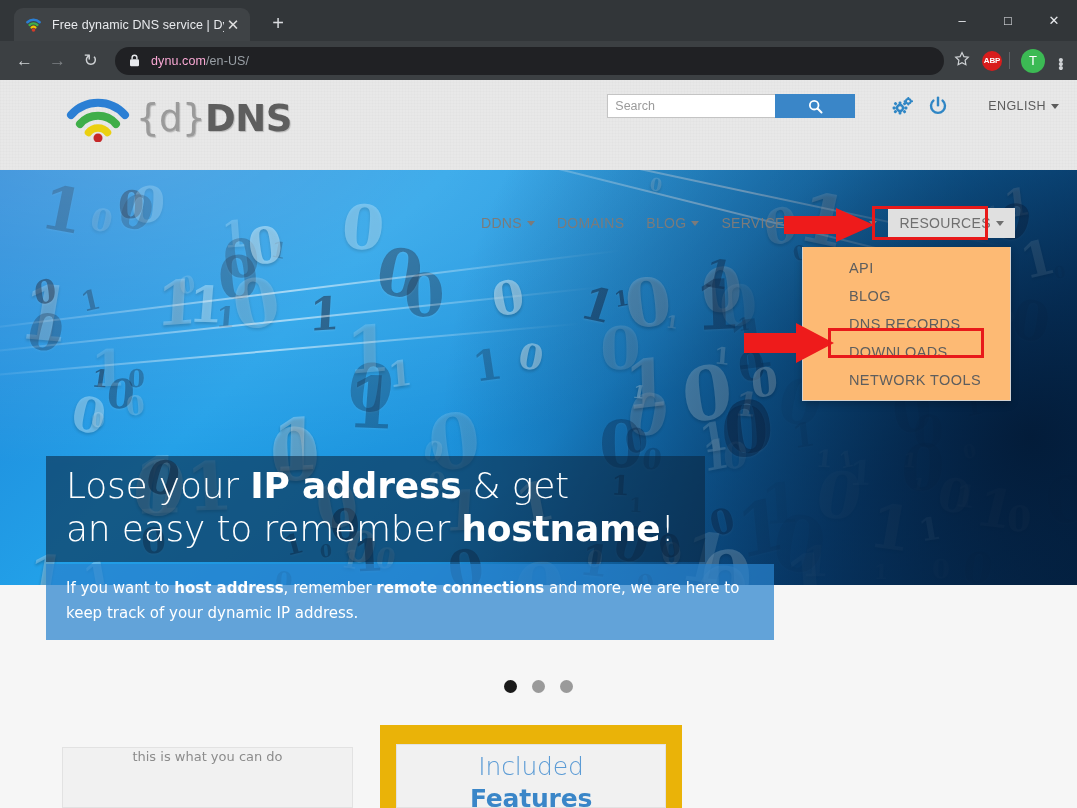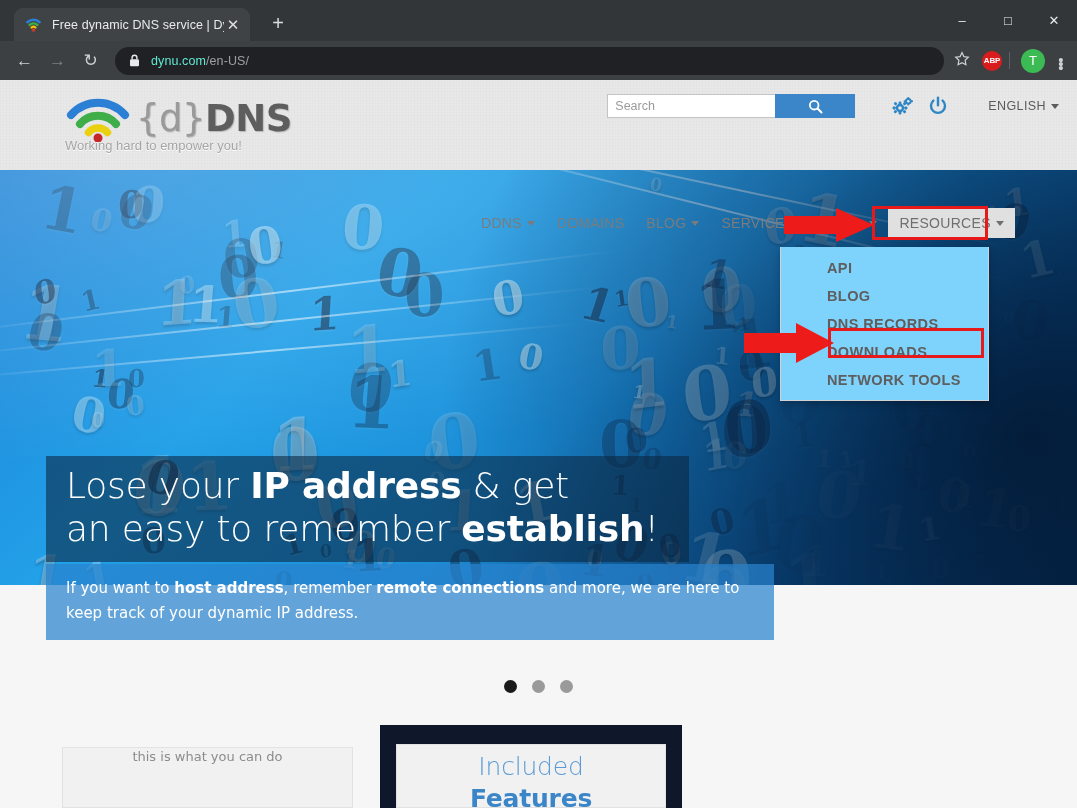--- a/index.html
+++ b/index.html
@@ -83,21 +83,21 @@
     padding: 0 12px 0 14px;
     margin: 0 6px 0 6px;
   }
   #lock-icon { margin-right: 11px; display:flex; }
   #omnibox-url {
     font-size: 12.5px;
     color: #9aa0a6;
     white-space: nowrap;
     letter-spacing: .1px;
   }
-  #omnibox-url b { color: #5eead4; font-weight: 400; }
+  #omnibox-url b { color: #f9a8d4; font-weight: 400; }
   #star-icon { color: #cfd2d5; font-size: 15px; cursor:pointer; padding:0 2px 0 4px;}
   #abp-badge {
     width: 20px; height: 20px; border-radius: 50%;
     background: #d91d1d;
     color: #fff; font-size: 8px; font-weight: bold;
     display: flex; align-items: center; justify-content: center;
     margin: 0 7px 0 10px; cursor: pointer;
     letter-spacing: -.2px;
   }
   #chrome-sep { width:1px; height:17px; background:#5f6368; }
@@ -219,29 +219,28 @@
     left: 872px; top: 126px;
     width: 116px; height: 34px;
     border: 3px solid #e8191a;
     z-index: 30;
     pointer-events: none;
   }
 
   
   #resources-dropdown {
     position: absolute;
-    left: 780px; top: 167px;
+    left: 802px; top: 167px;
     width: 209px;
-    background: #7dd3fc;
+    background: #fdba74;
     border: 1px solid #d2d2d2;
     border-top: none;
     box-shadow: 0 3px 7px rgba(0,0,0,.22);
     z-index: 25;
     padding: 7px 0 6px 0;
-    font-weight: bold;
   }
   .dropdown-item {
     font-size: 14.5px;
     color: #5e5e5e;
     letter-spacing: .4px;
     padding: 6px 0 6px 46px;
     cursor: pointer;
     white-space: nowrap;
   }
   #downloads-highlight {
@@ -333,21 +332,21 @@
     position: absolute; top: 645px; left: 0; width: 1077px; height: 83px;
   }
   .card {
     position: absolute;
     background: #f1f1f1;
     border: 1px solid #e2e2e2;
   }
   #card-uses { left: 62px; top: 22px; width: 291px; height: 61px; }
   #card-features {
     left: 380px; top: 0px; width: 302px; height: 83px;
-    background: #0f172a; border: none; padding: 19px 16px 0 16px;
+    background: #eab308; border: none; padding: 19px 16px 0 16px;
   }
   #card-features-inner {
     background: #f1f1f1; width: 100%; height: 100%;
     border: 1px solid #e2e2e2;
   }
   #card-started { left: 708px; top: 22px; width: 291px; height: 61px; }
   .card-title {
     text-align: center;
     color: #5b9bd5;
     font-size: 26px;
@@ -584,21 +583,21 @@
     <div class="hero-line" style="left:-4%;top:150px;width:60%;transform:rotate(-6deg);"></div>
     <div class="hero-line" style="left:-4%;top:180px;width:58%;transform:rotate(-5deg);"></div>
     <div class="hero-line" style="left:40%;top:40px;width:55%;transform:rotate(14deg);"></div>
     <div class="hero-line" style="left:44%;top:20px;width:50%;transform:rotate(12deg);"></div>
     <div id="hero-sweep"></div>
   </div>
 
   <div id="hero-title-box">
     <div id="hero-title">
       <span>Lose your </span><b>IP address</b><span> &amp; get</span><br>
-      <span>an easy to remember </span><b>establish</b><span>!</span>
+      <span>an easy to remember </span><b>hostname</b><span>!</span>
     </div>
   </div>
 
   <div id="hero-sub-box">
     <div id="hero-sub"><span>If you want to </span><b>host address</b><span>, remember </span><b>remote connections</b><span> and more, we are here to keep track of your dynamic IP address.</span></div>
   </div>
 
   <div id="site-header">
 
     <div id="logo-block">
@@ -606,21 +605,20 @@
         <span id="logo-wifi">
           <svg width="64" height="44" viewBox="0 0 64 44">
             <path d="M5 17a36 36 0 0 1 54 0" stroke="#2b7fd4" stroke-width="8" fill="none" stroke-linecap="round"></path>
             <path d="M14 26a24 24 0 0 1 36 0" stroke="#3fae49" stroke-width="8" fill="none" stroke-linecap="round"></path>
             <path d="M22.5 34.5a12.5 12.5 0 0 1 19 0" stroke="#ebd010" stroke-width="7.5" fill="none" stroke-linecap="round"></path>
             <circle cx="32" cy="40" r="4.5" fill="#c62828"></circle>
           </svg>
         </span>
         <span id="logo-ddns"><span class="brace">{</span><span class="brace">d</span><span class="brace">}</span><span>DNS</span></span>
       </div>
-      <div id="logo-tagline">Working hard to empower you!</div>
     </div>
 
     <div id="util-row">
       <input id="search-input" type="text" placeholder="Search" style="">
       <div id="search-button">
         <svg width="15" height="15" viewBox="0 0 16 16">
           <circle cx="6.6" cy="6.6" r="4.6" fill="none" stroke="#fff" stroke-width="1.9"></circle>
           <line x1="10.2" y1="10.2" x2="14.4" y2="14.4" stroke="#fff" stroke-width="2.1" stroke-linecap="round"></line>
         </svg>
       </div>

